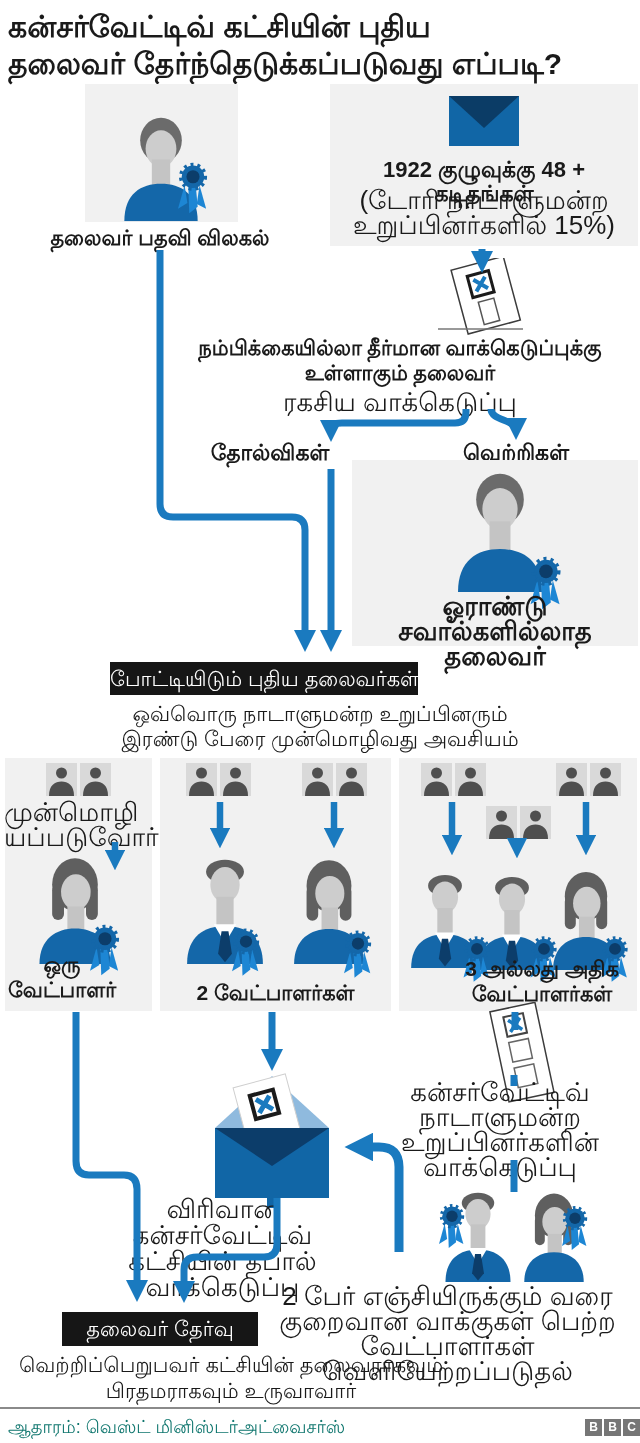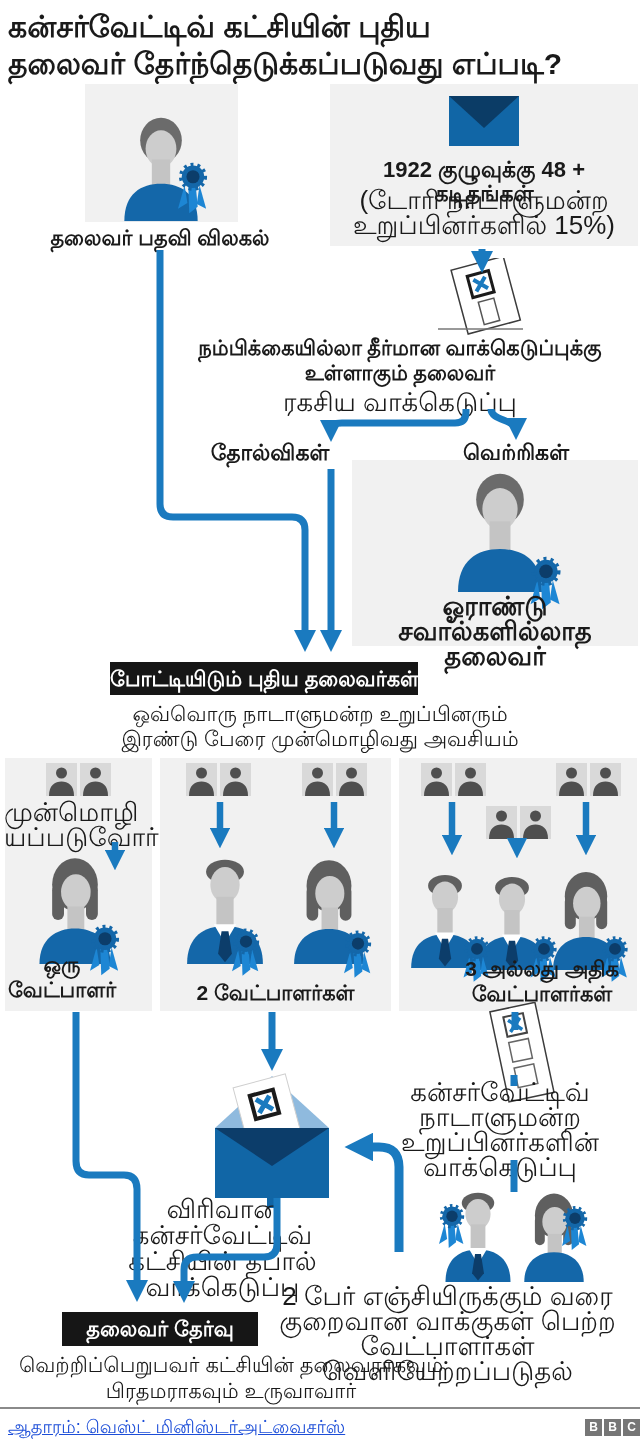--- a/index.html
+++ b/index.html
@@ -3,27 +3,27 @@
 <meta charset="utf-8">
 <style>
   html,body{margin:0;padding:0;background:#fff;}
   #canvas{position:relative;width:640px;height:1443px;background:#fff;overflow:hidden;
           font-family:"Liberation Sans",sans-serif;color:#1a1a1a;}
   .abs{position:absolute;}
   .c{text-align:center;}
   .pre{white-space:pre-line;}
   .b{font-weight:bold;}
   .graybox{background:#f1f1f1;}
-  .banner{background:#161616;color:#ffffff;font-weight:bold;text-align:center;white-space:nowrap;}
+  .banner{background:#161616;color:#ffffff;font-weight:normal;text-align:center;white-space:nowrap;}
   .title{font-size:30px;font-weight:bold;line-height:37px;letter-spacing:0;}
   .cap21{font-size:21px;line-height:25px;}
   .cap20{font-size:26px;line-height:25px;}
   .cap19{font-size:22px;line-height:24px;}
   .lbl22{font-size:22px;line-height:26px;}
-  .src{font-size:18px;color:#1d4ed8;text-decoration:underline;}
+  .src{font-size:18px;color:#0f766e;}
   .bbc{display:flex;gap:2px;}
   .bbc span{display:block;width:17px;height:17px;background:#767676;color:#fff;
             font-weight:bold;font-size:12px;line-height:17px;text-align:center;}
   svg{display:block;}
   .nopt{pointer-events:none;}
 </style>
 </head>
 <body>
 
 <div id="canvas">

